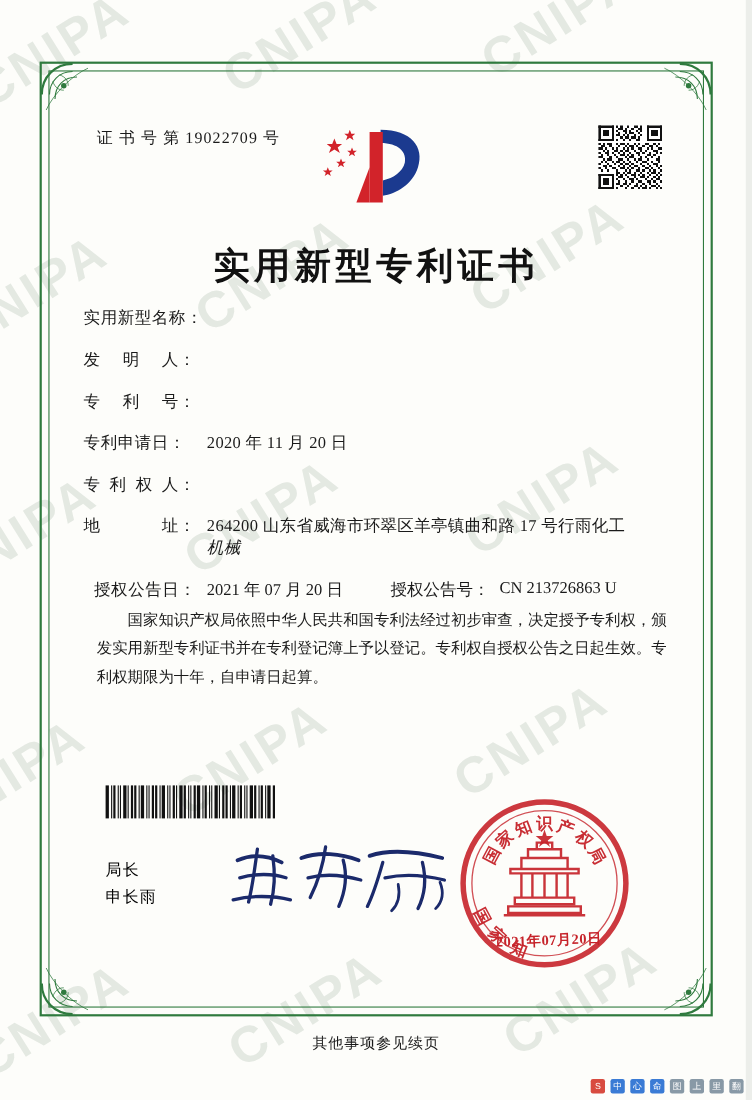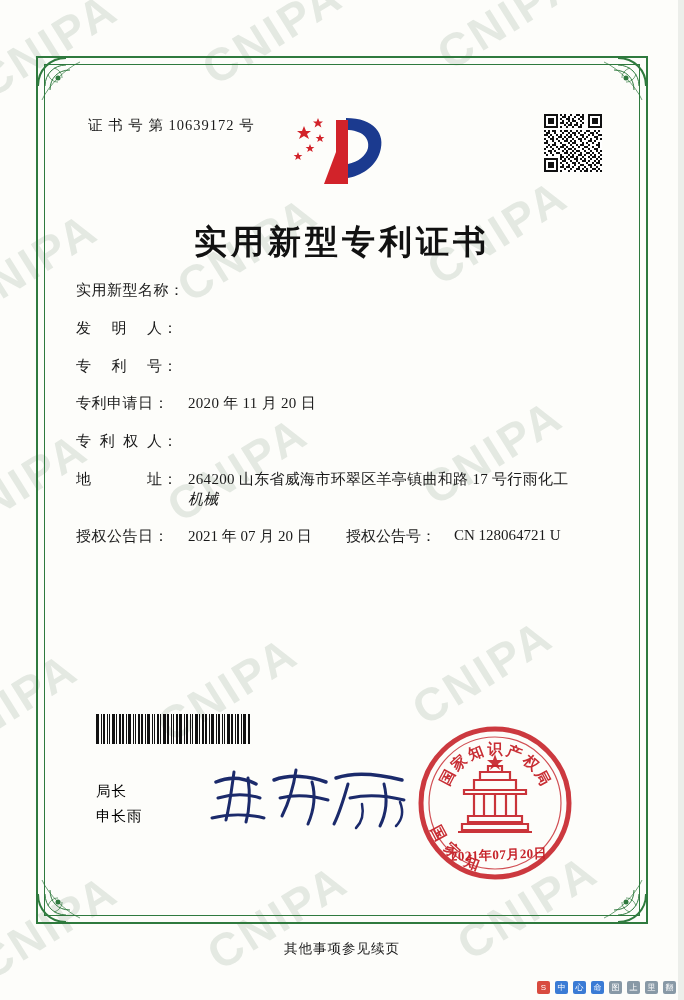--- a/index.html
+++ b/index.html
@@ -139,20 +139,21 @@
     justify-content: space-between;
     padding-right: 10px;
     box-sizing: border-box;
   }
   .f-value { flex: 1; letter-spacing: 0.3px; }
   .f-value .cont { display: block; font-style: italic; }
 
   .two-col {
     display: flex;
     margin-bottom: 28px;
+    text-align: center;
   }
   .two-col .left { width: 270px; display: flex; }
   .two-col .right { display: flex; }
   .two-col .rl { width: 108px; flex: 0 0 108px; font-family: Liberation Serif, serif; }
 
   .paras {
     position: absolute;
     left: 44px; top: 488px;
     width: 518px;
     font-size: 14px;
@@ -316,21 +317,21 @@
       <path d="M14,34 C14,22 22,14 34,14" fill="none" stroke="#2f7a3e" stroke-width="1"></path>
       <path d="M6,44 C12,30 30,12 44,6" fill="none" stroke="#2f7a3e" stroke-width="0.7"></path>
       <circle cx="22" cy="22" r="2.5" fill="#2f7a3e"></circle>
       <path d="M18,12 C24,14 26,18 26,22" fill="none" stroke="#2f7a3e" stroke-width="0.7"></path>
       <path d="M12,18 C14,24 18,26 22,26" fill="none" stroke="#2f7a3e" stroke-width="0.7"></path>
     </svg>
   </div>
 
   <div class="content">
 
-    <div class="cert-no">证 书 号 第 10639172 号</div>
+    <div class="cert-no">证 书 号 第 19022709 号</div>
 
     <div class="logo">
       <svg width="104" height="80" viewBox="0 0 104 80">
 
         <path d="M56,6 C84,6 96,22 90,40 C85,56 70,64 58,66 L58,52 C68,50 76,44 78,36 C80,26 72,18 56,18 Z" fill="#1b3a8f"></path>
 
         <path d="M46,8 L58,8 L58,72 L46,72 Z" fill="#d2232a"></path>
         <path d="M34,72 L46,40 L46,72 Z" fill="#d2232a"></path>
 
         <g fill="#d2232a">
@@ -632,27 +633,28 @@
         </div>
       </div>
 
       <div class="two-col">
         <div class="left">
           <div class="f-label">授权公告日：</div>
           <div>2021 年 07 月 20 日</div>
         </div>
         <div class="right">
           <div class="rl">授权公告号：</div>
-          <div>CN 128064721 U</div>
+          <div>CN 213726863 U</div>
         </div>
       </div>
 
     </div>
 
     <div class="paras">
+      <p>国家知识产权局依照中华人民共和国专利法经过初步审查，决定授予专利权，颁发实用新型专利证书并在专利登记簿上予以登记。专利权自授权公告之日起生效。专利权期限为十年，自申请日起算。</p>
     </div>
 
     <div class="barcode">
       <i style="width:3px"></i>
         <i style="width:1px"></i>
         <i style="width:2px"></i>
         <i style="width:1px"></i>
       <i style="width:1px"></i>
         <i style="width:3px"></i>
         <i style="width:1px"></i>

